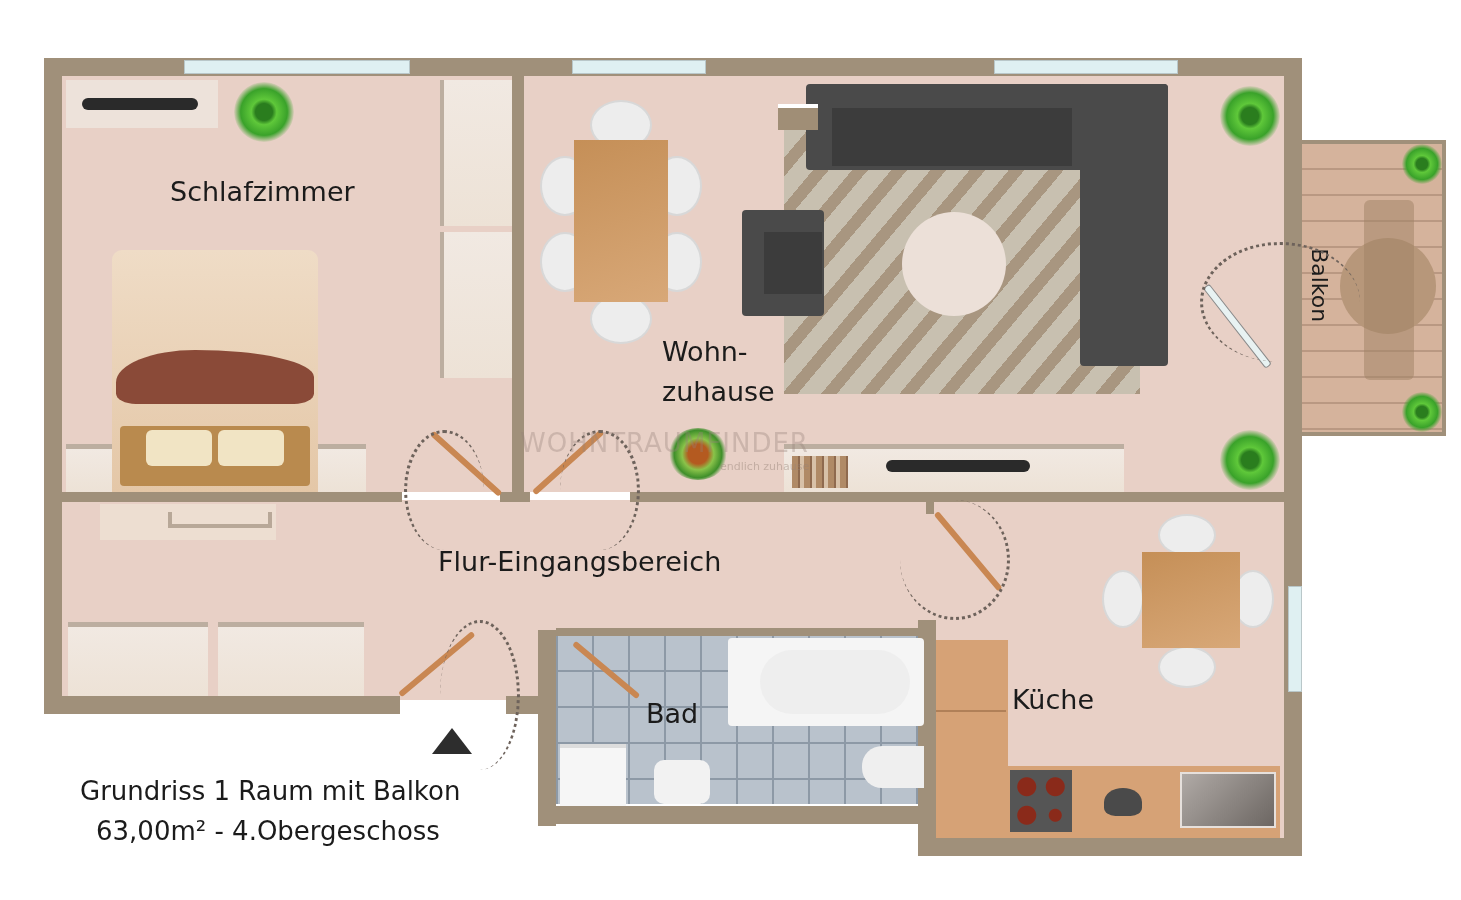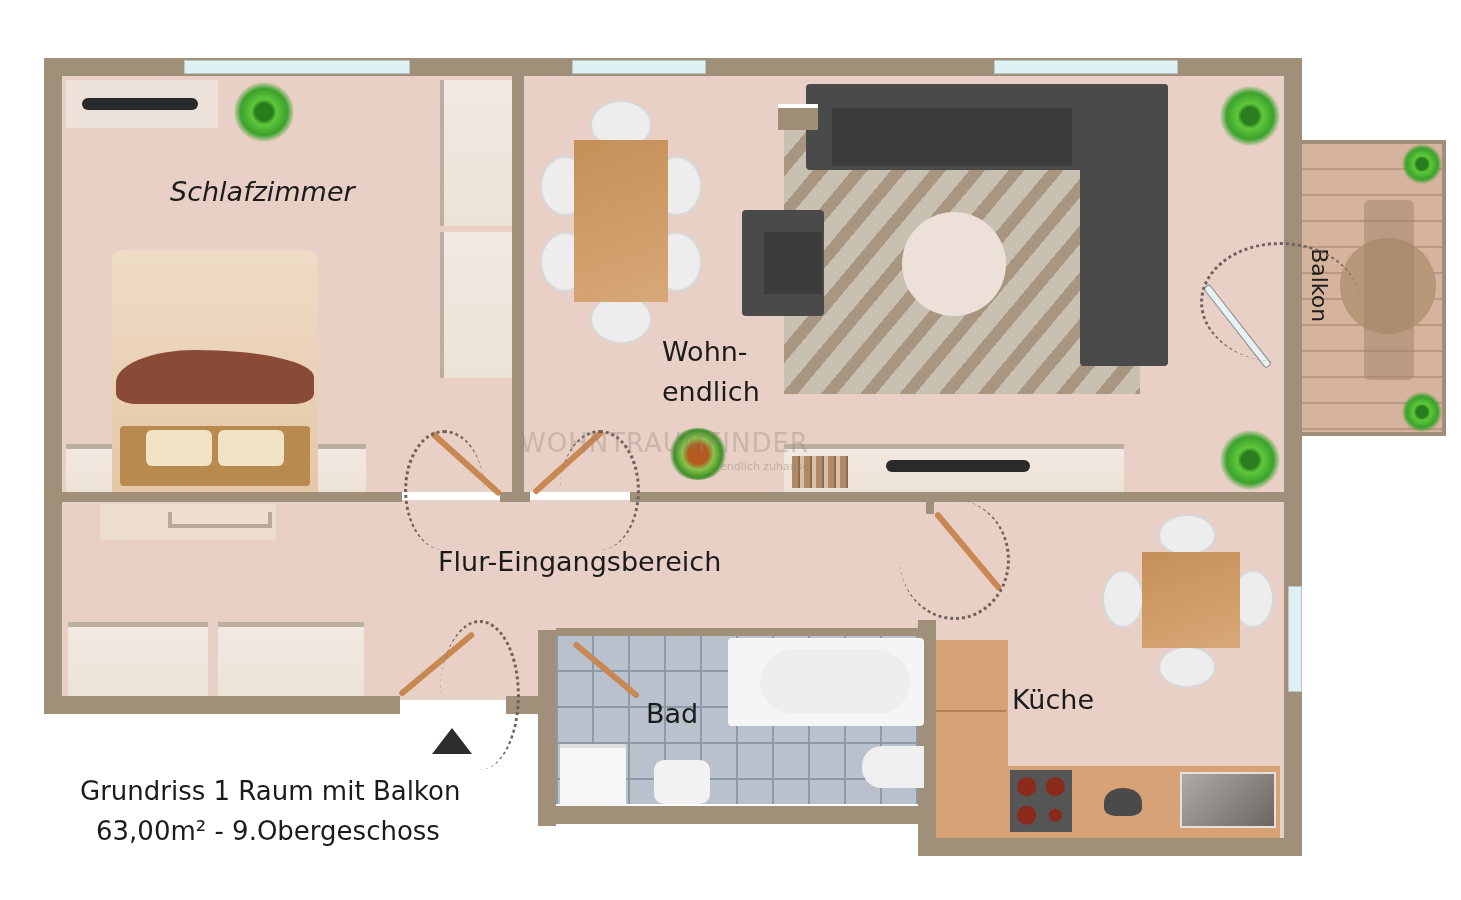--- a/index.html
+++ b/index.html
@@ -75,21 +75,21 @@
 <div class="plant" style="left:234px;top:82px;width:60px;height:60px;"></div>
 <div class="cab" style="left:440px;top:80px;width:72px;height:146px;border-top:none;border-left:4px solid #bcaea0;"></div>
 <div class="cab" style="left:440px;top:232px;width:72px;height:146px;border-top:none;border-left:4px solid #bcaea0;"></div>
 <div class="cab" style="left:66px;top:444px;width:52px;height:48px;"></div>
 <div class="cab" style="left:314px;top:444px;width:52px;height:48px;"></div>
 <div class="abs" style="left:112px;top:250px;width:206px;height:242px;background:linear-gradient(180deg,#efdcc6,#e4c7a7);border-radius:10px 10px 0 0;"></div>
 <div class="abs" style="left:116px;top:350px;width:198px;height:54px;background:#8a4a38;border-radius:40% 60% 10% 10%/60% 50% 20% 20%;"></div>
 <div class="abs" style="left:120px;top:426px;width:190px;height:60px;background:#b98a4e;border-radius:4px;"></div>
 <div class="abs" style="left:146px;top:430px;width:66px;height:36px;background:#f1e4c4;border-radius:6px;"></div>
 <div class="abs" style="left:218px;top:430px;width:66px;height:36px;background:#f1e4c4;border-radius:6px;"></div>
-<div class="label" style="left:170px;top:176px;font-style:italic;">Schlafzimmer</div>
+<div class="label" style="left:170px;top:176px;">Schlafzimmer</div>
 
 <div class="chair" style="left:590px;top:100px;width:62px;height:50px;"></div>
 <div class="chair" style="left:590px;top:294px;width:62px;height:50px;"></div>
 <div class="chair" style="left:540px;top:156px;width:50px;height:60px;"></div>
 <div class="chair" style="left:540px;top:232px;width:50px;height:60px;"></div>
 <div class="chair" style="left:652px;top:156px;width:50px;height:60px;"></div>
 <div class="chair" style="left:652px;top:232px;width:50px;height:60px;"></div>
 <div class="table" style="left:574px;top:140px;width:94px;height:162px;"></div>
 
 <div class="abs" style="left:784px;top:130px;width:356px;height:264px;background:repeating-linear-gradient(130deg,#c8c0b0 0 18px,#a89680 18px 30px);"></div>
@@ -101,21 +101,21 @@
 <div class="abs" style="left:902px;top:212px;width:104px;height:104px;border-radius:50%;background:#ece0d8;"></div>
 <div class="abs" style="left:778px;top:104px;width:40px;height:22px;background:#a08e76;border-top:4px solid #fff;"></div>
 <div class="plant" style="left:1220px;top:86px;width:60px;height:60px;"></div>
 <div class="plant" style="left:1220px;top:430px;width:60px;height:60px;"></div>
 <div class="abs" style="left:668px;top:428px;width:60px;height:52px;border-radius:50%;background:radial-gradient(circle,#b45a20 0 25%,#8ac34a 40%,#3f8f2a 60%,rgba(0,0,0,0) 72%);"></div>
 <div class="cab" style="left:784px;top:444px;width:340px;height:48px;"></div>
 <div class="abs" style="left:792px;top:456px;width:56px;height:32px;background:repeating-linear-gradient(90deg,#b08a66 0 6px,#8f6a4e 6px 8px,#d8c1a8 8px 12px);"></div>
 <div class="tv" style="left:886px;top:460px;width:144px;height:12px;"></div>
 
 <div class="label" style="left:662px;top:336px;">Wohn-</div>
-<div class="label" style="left:662px;top:376px;">endlich</div>
+<div class="label" style="left:662px;top:376px;">zuhause</div>
 
 <div class="abs" style="left:520px;top:428px;font-size:26px;color:rgba(150,130,120,0.35);letter-spacing:1px;">WOHNTRAUMFINDER</div>
 <div class="abs" style="left:720px;top:460px;font-size:11px;color:rgba(150,130,120,0.45);">endlich zuhause</div>
 
 <div class="abs" style="left:100px;top:504px;width:176px;height:36px;background:rgba(240,228,214,0.7);"></div>
 <div class="abs" style="left:168px;top:512px;width:104px;height:16px;border:4px solid #b8a898;border-top:none;box-sizing:border-box;"></div>
 <div class="cab" style="left:68px;top:622px;width:140px;height:74px;"></div>
 <div class="cab" style="left:218px;top:622px;width:146px;height:74px;"></div>
 <div class="label" style="left:438px;top:546px;">Flur-Eingangsbereich</div>
 
@@ -136,13 +136,13 @@
 
 <div class="counter" style="left:936px;top:640px;width:72px;height:198px;"></div>
 <div class="counter" style="left:936px;top:766px;width:344px;height:72px;"></div>
 <div class="abs" style="left:936px;top:710px;width:70px;height:2px;background:#b08058;"></div>
 <div class="abs" style="left:1010px;top:770px;width:62px;height:62px;background:#555;background-image:radial-gradient(circle at 27% 27%,#8a2a1a 0 9px,transparent 10px),radial-gradient(circle at 73% 27%,#8a2a1a 0 9px,transparent 10px),radial-gradient(circle at 27% 73%,#8a2a1a 0 9px,transparent 10px),radial-gradient(circle at 73% 73%,#8a2a1a 0 6px,transparent 7px);"></div>
 <div class="abs" style="left:1104px;top:788px;width:38px;height:28px;background:#4a4a4a;border-radius:50% 50% 30% 30%;"></div>
 <div class="abs" style="left:1180px;top:772px;width:96px;height:56px;background:linear-gradient(135deg,#b0aaa6,#6c6662);border:2px solid #e6e0dc;box-sizing:border-box;"></div>
 <div class="label" style="left:1012px;top:684px;">Küche</div>
 
 <div class="label" style="left:80px;top:776px;font-size:26px;">Grundriss 1 Raum mit Balkon</div>
-<div class="label" style="left:96px;top:816px;font-size:26px;">63,00m² - 9.Obergeschoss</div>
+<div class="label" style="left:96px;top:816px;font-size:26px;">63,00m² - 4.Obergeschoss</div>
 
 </body></html>

